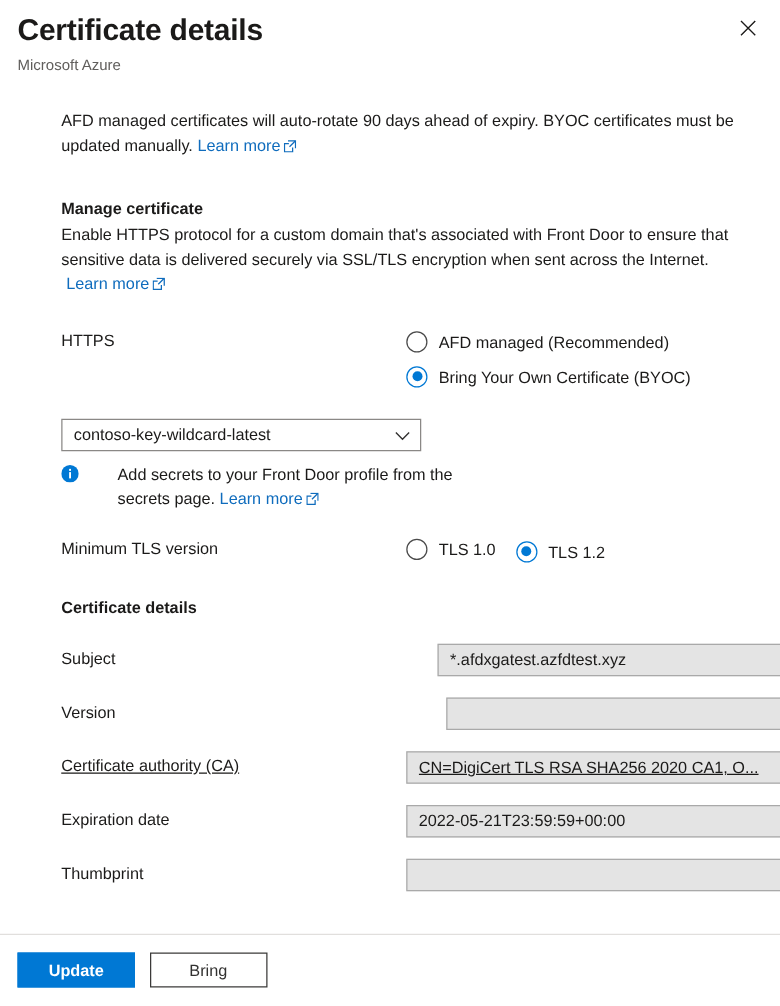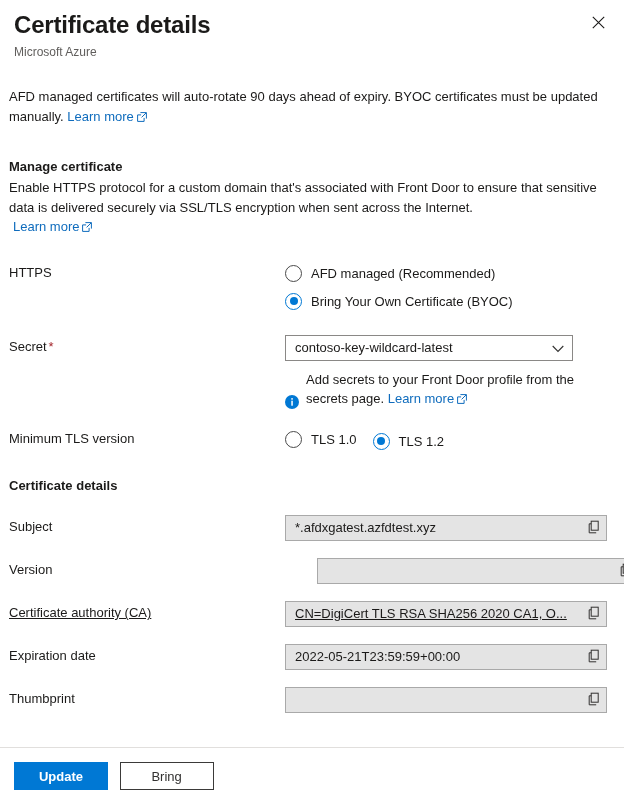--- a/index.html
+++ b/index.html
@@ -49,20 +49,21 @@
     cursor: pointer;
     background: transparent;
     border: none;
     padding: 0;
   }
   .close-btn svg { display: block; }
 
   
   .panel-body {
     padding: 0 9px;
+    margin-left: 40px;
   }
   .intro-text {
     font-size: 13px;
     line-height: 20px;
     color: #1b1a19;
     margin-top: 26px;
     max-width: 596px;
   }
   .section-heading {
     font-size: 13px;
@@ -185,23 +186,24 @@
   }
   .chev {
     flex: 0 0 auto;
     margin-left: 6px;
     display: block;
   }
 
   
   .info-msg {
     display: flex;
-    align-items: flex-end;
+    align-items: flex-start;
     margin-top: 9px;
     width: 324px;
+    gap: 24px;
   }
   .info-icon {
     flex: 0 0 14px;
     width: 14px;
     height: 14px;
     margin-top: 2px;
   }
   .info-text {
     margin-left: 7px;
     font-size: 13px;
@@ -321,23 +323,20 @@
         <span class="radio-label">AFD managed (Recommended)</span>
       </div>
       <div class="radio-item">
         <span class="radio-mark checked"></span>
         <span class="radio-label">Bring Your Own Certificate (BYOC)</span>
       </div>
     </div>
   </div>
 
   <div class="form-row" style="margin-top:22px;">
-    <div class="form-label">
-      <span>Secret</span><span class="req-star">*</span>
-    </div>
     <div class="form-control">
       <div class="select-box">
         <span class="select-value">contoso-key-wildcard-latest</span>
         <span class="chev">
           <svg width="12" height="8" viewBox="0 0 12 8" aria-hidden="true">
               <path d="M0.7 1 L6 6.4 L11.3 1" stroke="#323130" stroke-width="1.1" fill="none"></path>
             </svg>
         </span>
       </div>
       <div class="info-msg">
@@ -368,21 +367,21 @@
         <div class="radio-item">
           <span class="radio-mark checked"></span>
           <span class="radio-label">TLS 1.2</span>
         </div>
       </div>
     </div>
   </div>
 
   <div class="section-heading" style="margin-top:26px;">Certificate details</div>
 
-  <div class="form-row" style="margin-top:20px;">
+  <div class="form-row" style="margin-top:20px;gap:25px;">
     <div class="form-label">Subject</div>
     <div class="form-control">
       <div class="ro-field">
         <span class="ro-value">*.afdxgatest.azfdtest.xyz</span>
         <button class="copy-btn">
           <span>
             <svg width="14" height="14" viewBox="0 0 14 14" aria-hidden="true">
               <rect x="4.2" y="1.2" width="7" height="9" fill="none" stroke="#323130" stroke-width="1"></rect>
               <path d="M9.2 12.8 H2.2 V3.8 H4.2" fill="none" stroke="#323130" stroke-width="1"></path>
             </svg>

